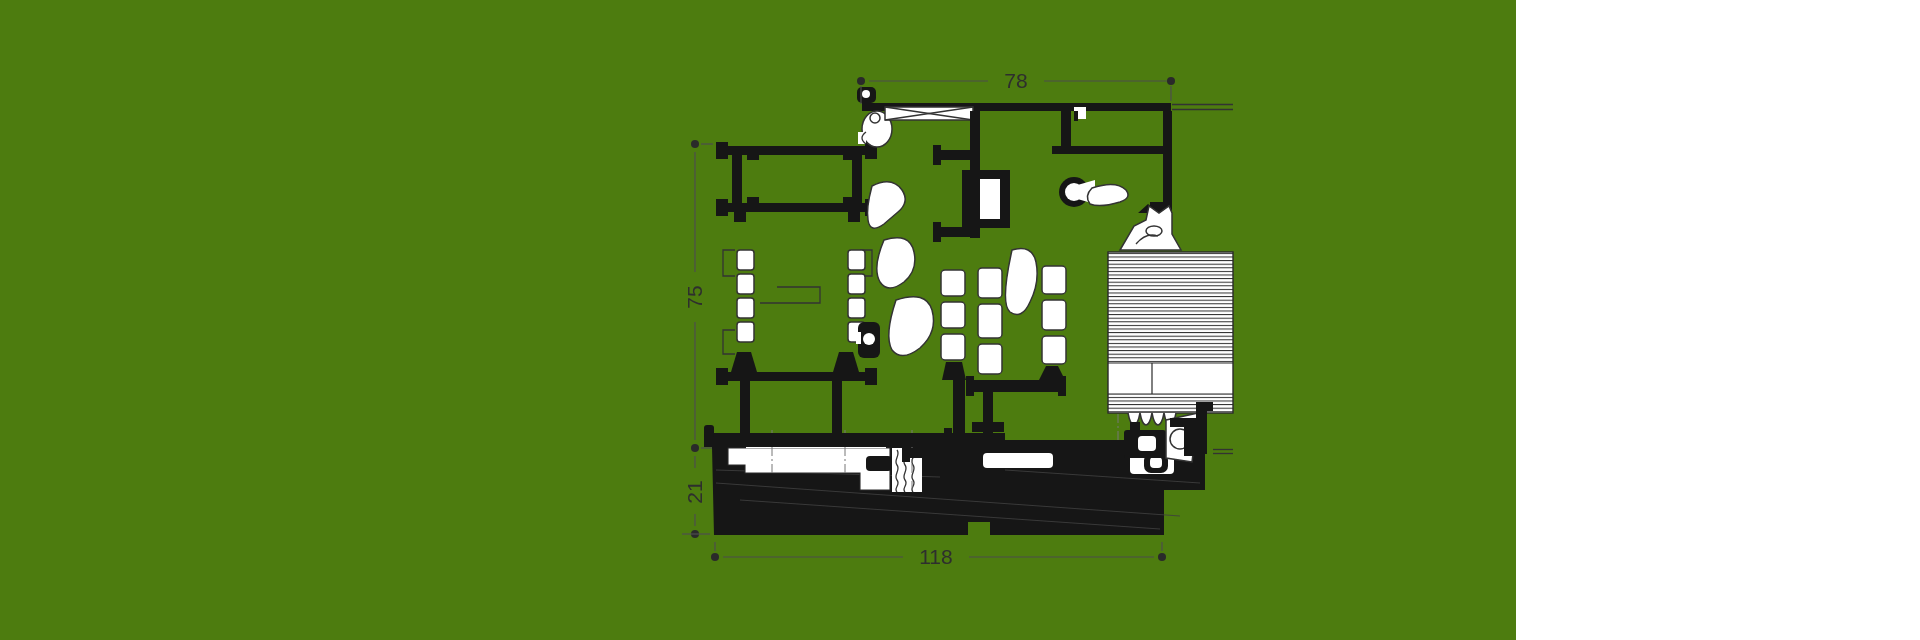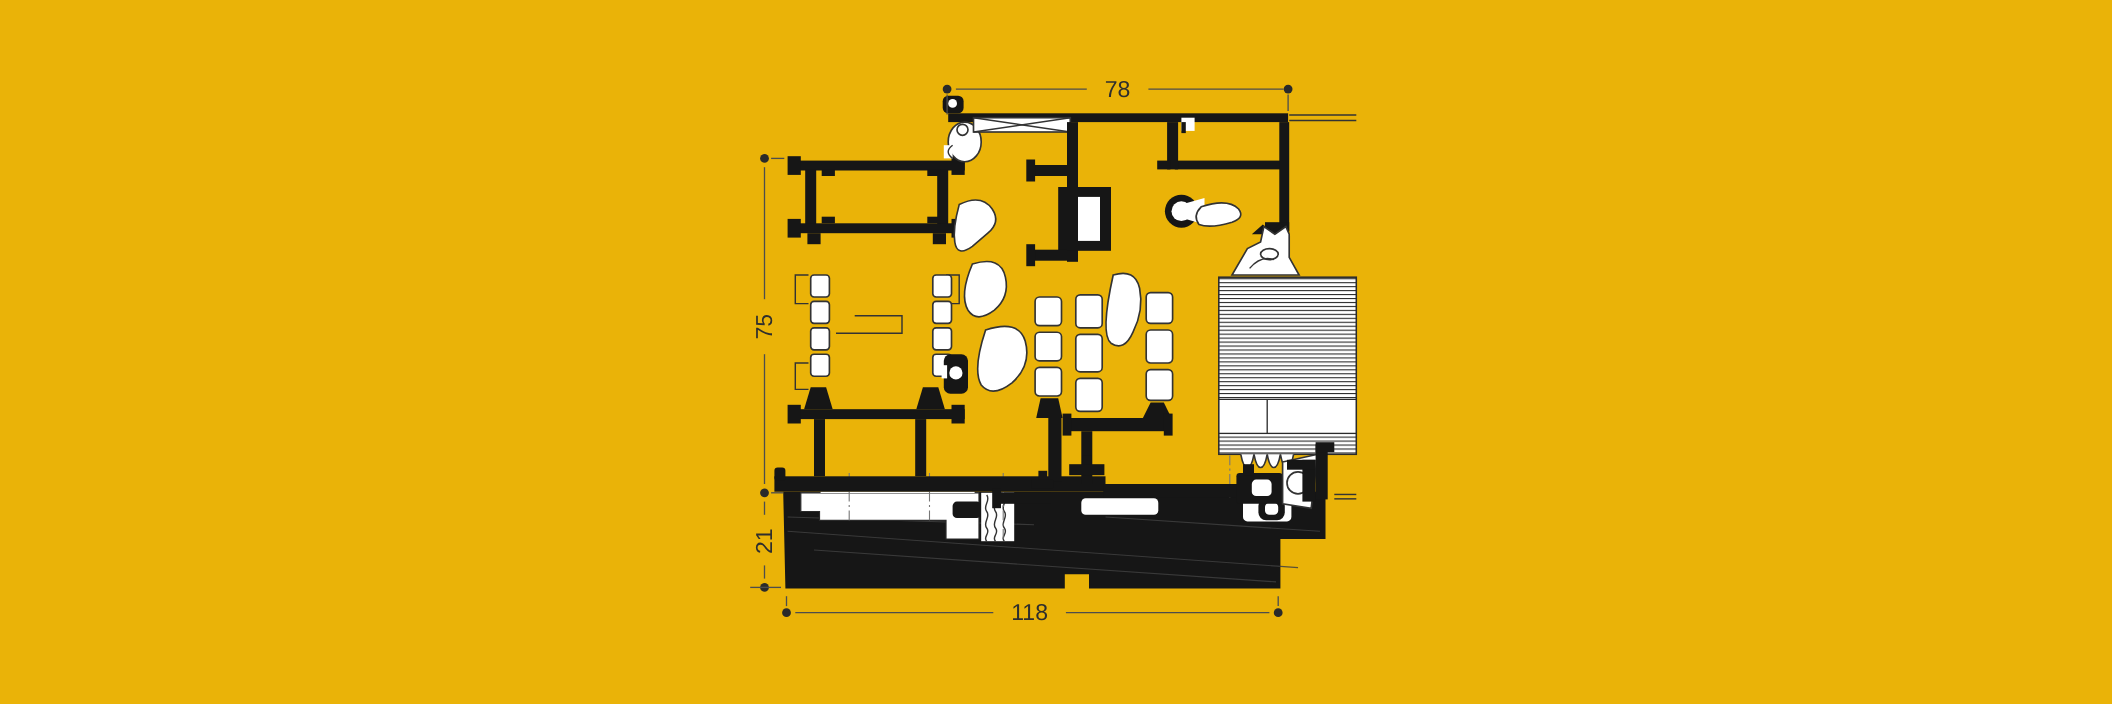--- a/index.html
+++ b/index.html
@@ -1,16 +1,16 @@
 <!DOCTYPE html>
 <html><head>
 <meta charset="utf-8">
 <style>
   html,body{margin:0;padding:0;background:#ffffff;}
-  .stage{position:relative;width:1920px;height:640px;background:#eab308;overflow:hidden;
+  .stage{position:relative;width:1516px;height:640px;background:#4d7c0f;overflow:hidden;
          font-family:"Liberation Sans", sans-serif;}
   svg{display:block;}
   .dim-label{font-family:"Liberation Sans", sans-serif;font-size:21px;fill:#2e2e2e;}
   .dimline{stroke:#4d4d4d;stroke-width:1.2;fill:none;}
   .dimdot{fill:#2a2a2a;stroke:none;}
   .solid{fill:#161616;stroke:none;}
   .outl{fill:#ffffff;stroke:#333333;stroke-width:1.5;}
   .thin{stroke:#333333;stroke-width:1.3;fill:none;}
   .cline{stroke:#777777;stroke-width:1;fill:none;stroke-dasharray:9 3 2 3;}
   .tex{stroke:#3f3f3f;stroke-width:1;fill:none;opacity:.85;}

